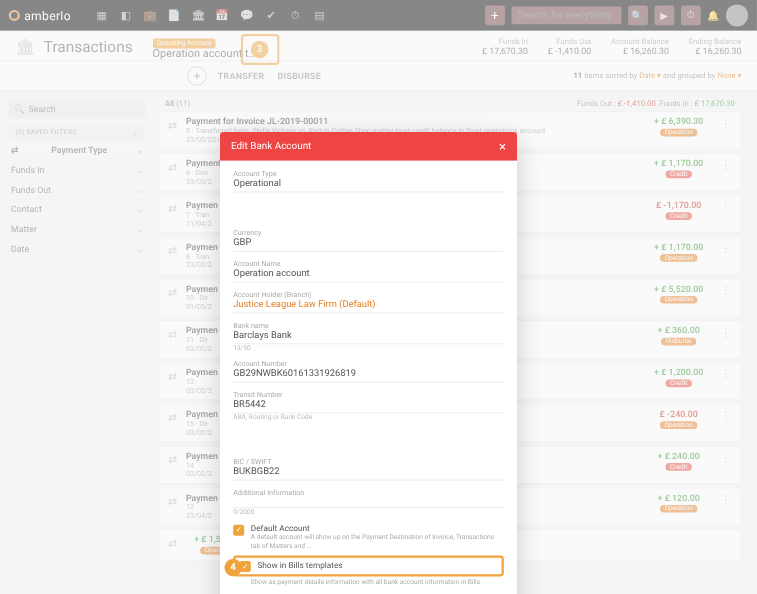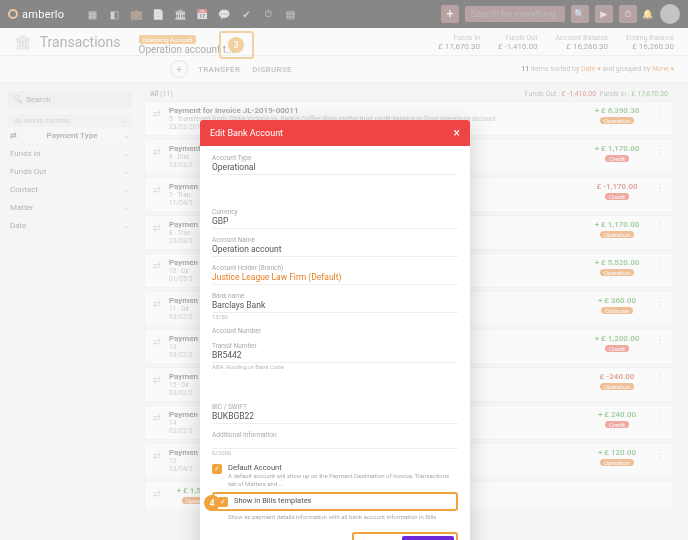--- a/index.html
+++ b/index.html
@@ -328,20 +328,21 @@
         <div class="mlabel">Account Holder (Branch)</div>
         <div class="mval link">Justice League Law Firm (Default)</div>
       </div>
     <div class="mrow">
         <div class="mlabel">Bank name</div>
         <div class="mval">Barclays Bank</div>
         <div class="counter">13/50</div>
       </div>
     <div class="mrow">
         <div class="mlabel">Account Number</div>
+        <div class="mval">GB29NWBK60161331926819</div>
       </div>
     <div class="mcols">
       <div class="mrow">
           <div class="mlabel">Transit Number</div>
           <div class="mval">BR5442</div>
           <div class="counter">ABA, Routing or Bank Code</div>
         </div>
       <div class="mrow">
           <div class="mlabel">BIC / SWIFT</div>
           <div class="mval">BUKBGB22</div>

